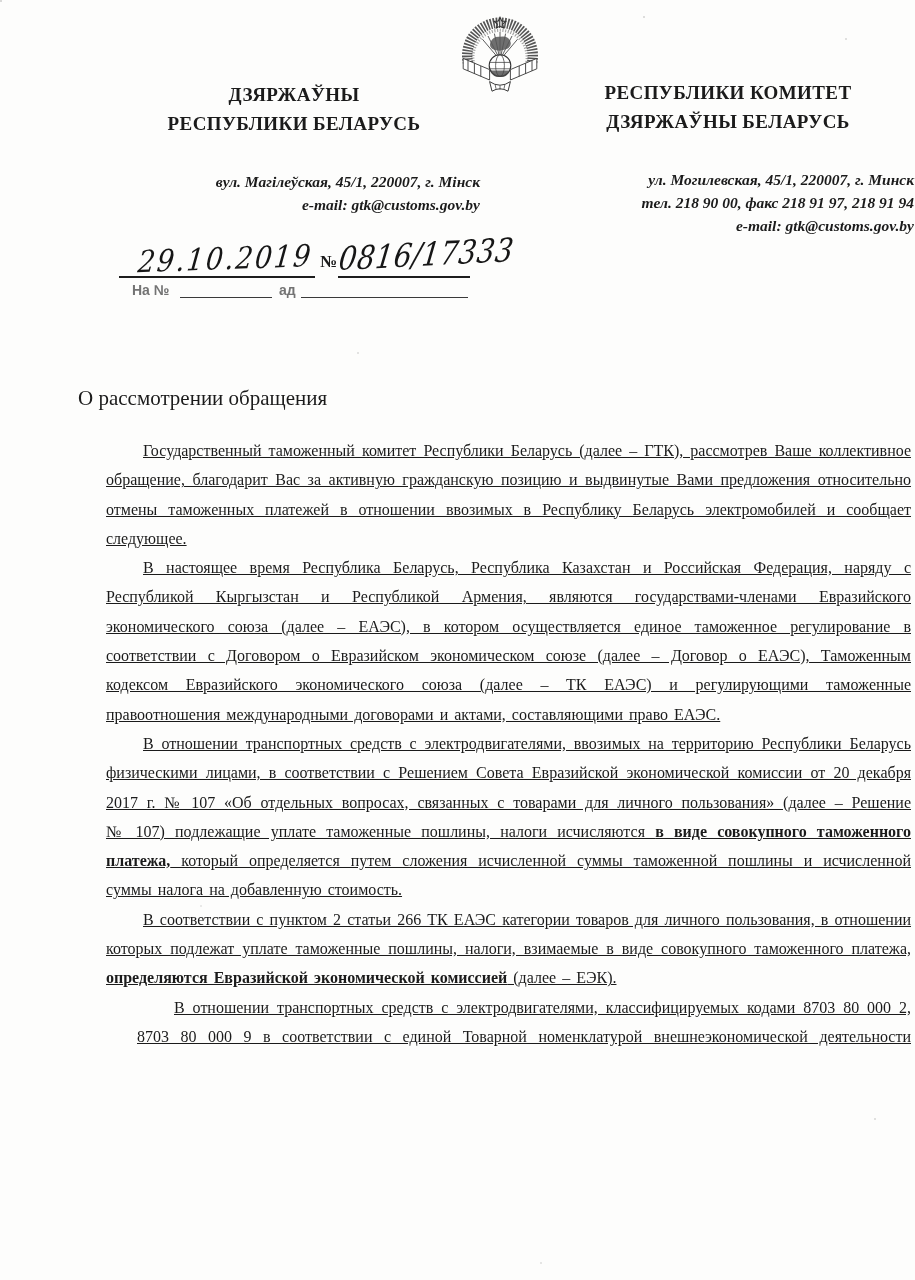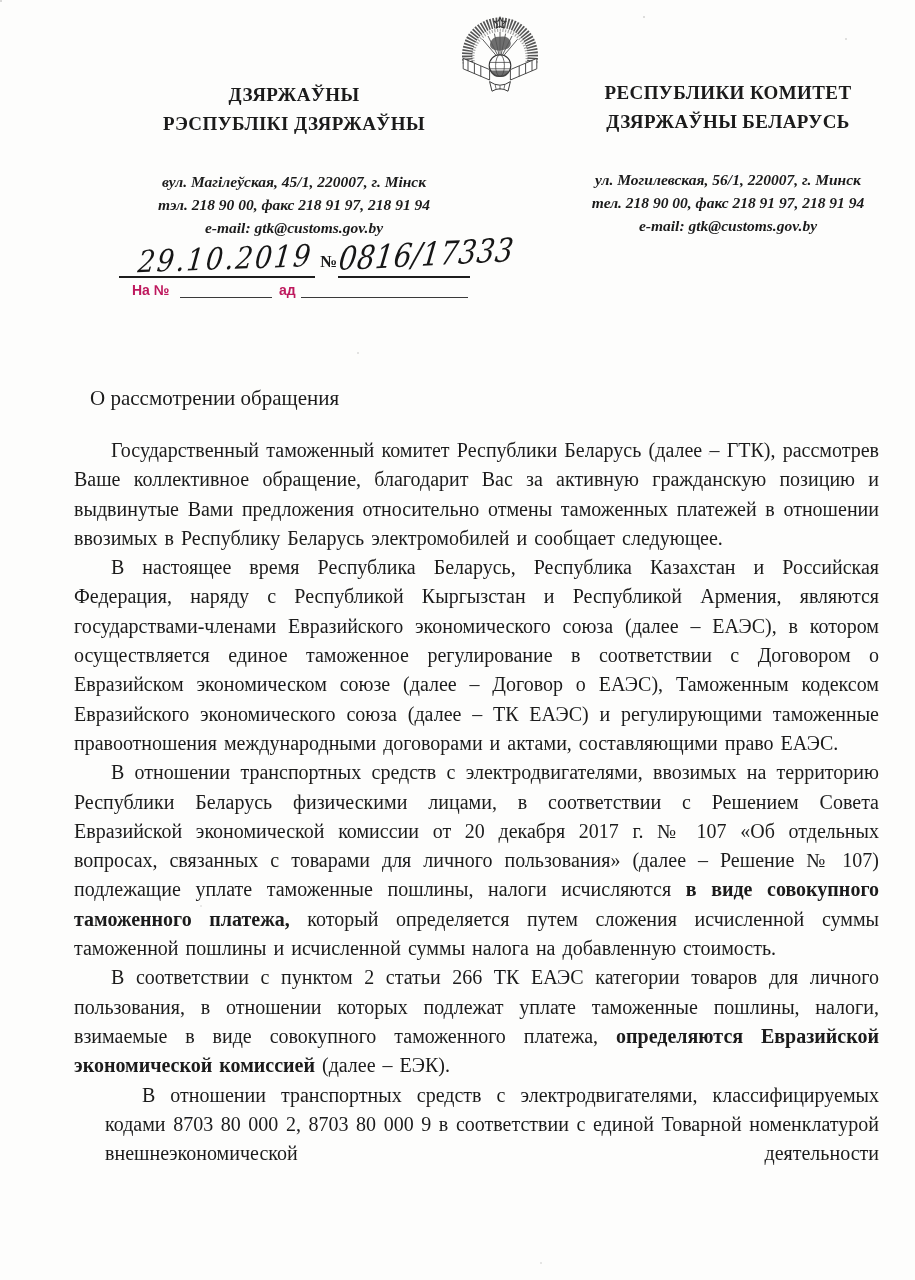--- a/index.html
+++ b/index.html
@@ -9,46 +9,46 @@
     background:#fdfdfc;color:#1b1b1b;
     font-family:"Liberation Serif","DejaVu Serif",serif;
     padding-left:32px;
   }
   
   .emblem{position:absolute;left:452px;top:5px;width:96px;height:102px;}
   .org{position:absolute;width:352px;text-align:center;font-weight:bold;
        font-size:19px;line-height:29px;letter-spacing:.4px;}
   .org-left{left:118px;top:80px;}
   .org-right{left:552px;top:78px;}
-  .addr{position:absolute;width:372px;text-align:center;font-style:italic;
+  .addr{position:absolute;width:372px;text-align:right;font-style:italic;
         font-weight:bold;font-size:15.5px;line-height:23px;}
   .addr-left{left:108px;top:170px;}
   .addr-right{left:542px;top:168px;}
   
   .hw{font-family:"DejaVu Serif",serif;font-style:italic;color:#161616;white-space:nowrap;}
   .hw-date{position:absolute;left:138px;top:243px;font-size:27px;
            transform:rotate(-2deg) skewX(-8deg) scaleY(1.12);letter-spacing:2px;}
   .hw-num{position:absolute;left:339px;top:238px;font-size:28px;
           transform:rotate(-3deg) skewX(-10deg) scaleY(1.15);letter-spacing:.5px;}
   .num-sign{position:absolute;left:320px;top:252px;font-size:17px;font-weight:bold;}
   .u-line{position:absolute;border-bottom:2px solid #1d1d1d;height:0;}
   .line-date{left:119px;top:276px;width:196px;}
   .line-num{left:338px;top:276px;width:132px;}
   .small-label{position:absolute;font-family:"Liberation Sans",sans-serif;
-               font-weight:bold;font-size:14px;color:#be185d;}
+               font-weight:bold;font-size:14px;color:#737373;}
   .incoming-label{left:132px;top:282px;}
   .from-label{left:279px;top:282px;text-align:right;}
   .thin-line{position:absolute;border-bottom:1.5px solid #3a3a3a;height:0;}
   .line-in1{left:180px;top:297px;width:92px;}
   .line-in2{left:301px;top:297px;width:167px;}
   
-  .subject{position:absolute;left:90px;top:386px;font-size:21px;}
-  .body-text{position:absolute;left:74px;top:436px;width:805px;
-             font-size:20px;line-height:29.3px;text-align:justify;
-             word-spacing:2px;}
+  .subject{position:absolute;left:78px;top:386px;font-size:21px;}
+  .body-text{position:absolute;left:106px;top:436px;width:805px;
+             font-size:16px;line-height:29.3px;text-align:justify;
+             word-spacing:2px;text-decoration:underline;}
   .body-text p{margin:0;text-indent:37px;}
   .body-text p.cont{text-align-last:justify;margin-left:31px;}
   .bold{font-weight:bold;}
   
   .speck{position:absolute;left:0;top:0;width:2px;height:2px;border-radius:50%;
          background:rgba(40,40,40,.22);
          box-shadow:845px 38px 0 rgba(40,40,40,.18),
                     643px 16px 0 rgba(40,40,40,.2),
                     357px 352px 0 rgba(40,40,40,.16),
                     708px 453px 0 rgba(40,40,40,.14),
@@ -102,34 +102,33 @@
 
       <path d="M47,84 q13,9 26,0 l-3,12 q-10,-6 -20,0 z" fill="#fff" stroke="#333" stroke-width="1.2"></path>
       <line x1="54" y1="88" x2="55" y2="93" stroke="#333" stroke-width="0.9"></line>
       <line x1="60" y1="89" x2="60" y2="94" stroke="#333" stroke-width="0.9"></line>
       <line x1="66" y1="88" x2="65" y2="93" stroke="#333" stroke-width="0.9"></line>
     </svg>
   </div>
 
   <div class="org org-left">
     <div>ДЗЯРЖАЎНЫ</div>
-    <div>РЭСПУБЛІКІ ДЗЯРЖАЎНЫ</div>
+    <div>РЕСПУБЛИКИ БЕЛАРУСЬ</div>
   </div>
   <div class="org org-right">
     <div>РЕСПУБЛИКИ КОМИТЕТ</div>
     <div>ДЗЯРЖАЎНЫ БЕЛАРУСЬ</div>
   </div>
 
   <div class="addr addr-left">
     <div>вул. Магілеўская, 45/1, 220007, г. Мінск</div>
-    <div>тэл. 218 90 00,  факс 218 91 97, 218 91 94</div>
     <div>e-mail: gtk@customs.gov.by</div>
   </div>
   <div class="addr addr-right">
-    <div>ул. Могилевская, 56/1, 220007, г. Минск</div>
+    <div>ул. Могилевская, 45/1, 220007, г. Минск</div>
     <div>тел. 218 90 00, факс 218 91 97, 218 91 94</div>
     <div>e-mail: gtk@customs.gov.by</div>
   </div>
 
   <div class="hw hw-date">29.10.2019</div>
   <div class="u-line line-date"></div>
   <div class="num-sign">№</div>
   <div class="hw hw-num">0816/17333</div>
   <div class="u-line line-num"></div>
 

